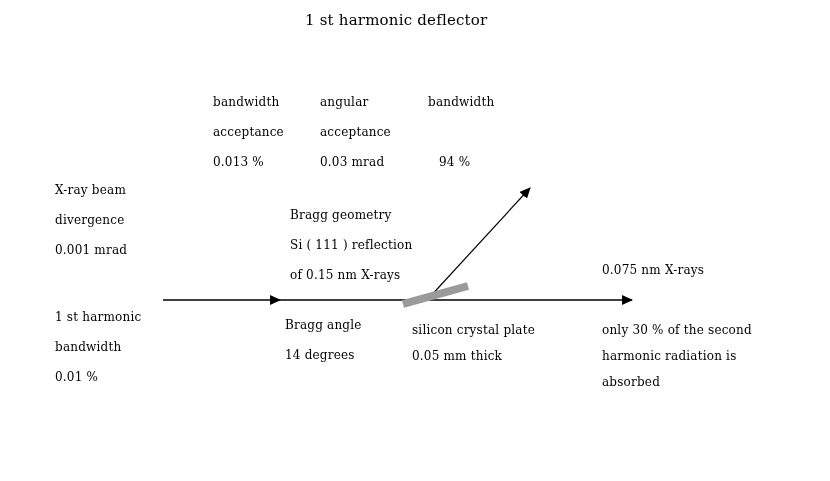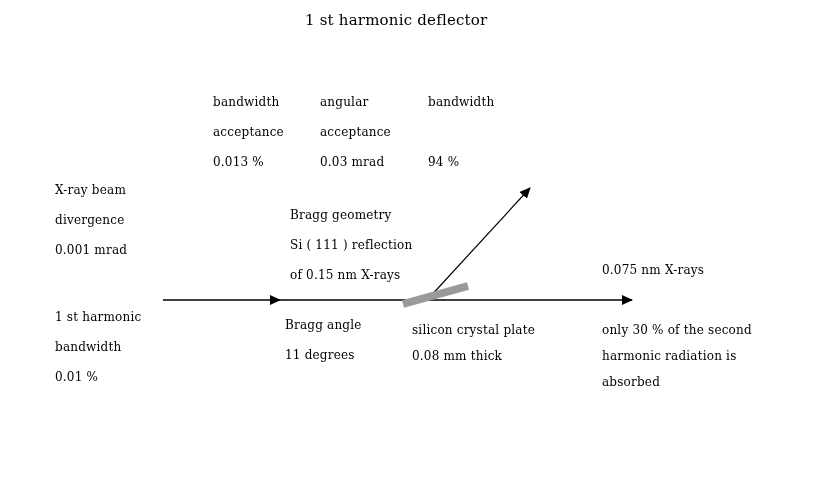--- a/index.html
+++ b/index.html
@@ -69,39 +69,39 @@
 
   <div class="txt" style="left:213px; top:90px;">bandwidth</div>
   <div class="txt" style="left:213px; top:120px;">acceptance</div>
   <div class="txt" style="left:213px; top:150px;">0.013 %</div>
 
   <div class="txt" style="left:320px; top:90px;">angular</div>
   <div class="txt" style="left:320px; top:120px;">acceptance</div>
   <div class="txt" style="left:320px; top:150px;">0.03 mrad</div>
 
   <div class="txt" style="left:428px; top:90px;">bandwidth</div>
-  <div class="txt" style="left:428px; top:150px;">94 %</div>
+  <div class="txt" style="left:439px; top:150px;">94 %</div>
 
   <div class="txt" style="left:55px; top:208px;">divergence</div>
   <div class="txt" style="left:55px; top:178px;">X-ray beam</div>
   <div class="txt" style="left:55px; top:238px;">0.001 mrad</div>
 
   <div class="txt" style="left:55px; top:305px;text-align:center;">1 st harmonic</div>
   <div class="txt" style="left:55px; top:335px;">bandwidth</div>
   <div class="txt" style="left:55px; top:365px;">0.01 %</div>
 
   <div class="txt" style="left:290px; top:203px;">Bragg geometry</div>
   <div class="txt" style="left:290px; top:233px;">Si ( 111 ) reflection</div>
   <div class="txt" style="left:290px; top:263px;">of 0.15 nm X-rays</div>
 
   <div class="txt" style="left:285px; top:313px;">Bragg angle</div>
-  <div class="txt" style="left:285px; top:343px;">11 degrees</div>
+  <div class="txt" style="left:285px; top:343px;">14 degrees</div>
 
   <div class="txt" style="left:412px; top:318px;">silicon crystal plate</div>
-  <div class="txt" style="left:412px; top:344px;">0.08 mm thick</div>
+  <div class="txt" style="left:412px; top:344px;">0.05 mm thick</div>
 
   <div class="txt" style="left:602px; top:258px;">0.075 nm X-rays</div>
 
   <div class="txt" style="left:602px; top:318px;">only 30 % of the second</div>
   <div class="txt" style="left:602px; top:344px;">harmonic radiation is</div>
   <div class="txt" style="left:602px; top:370px;">absorbed</div>
 
 </div>
 
 </body></html>

